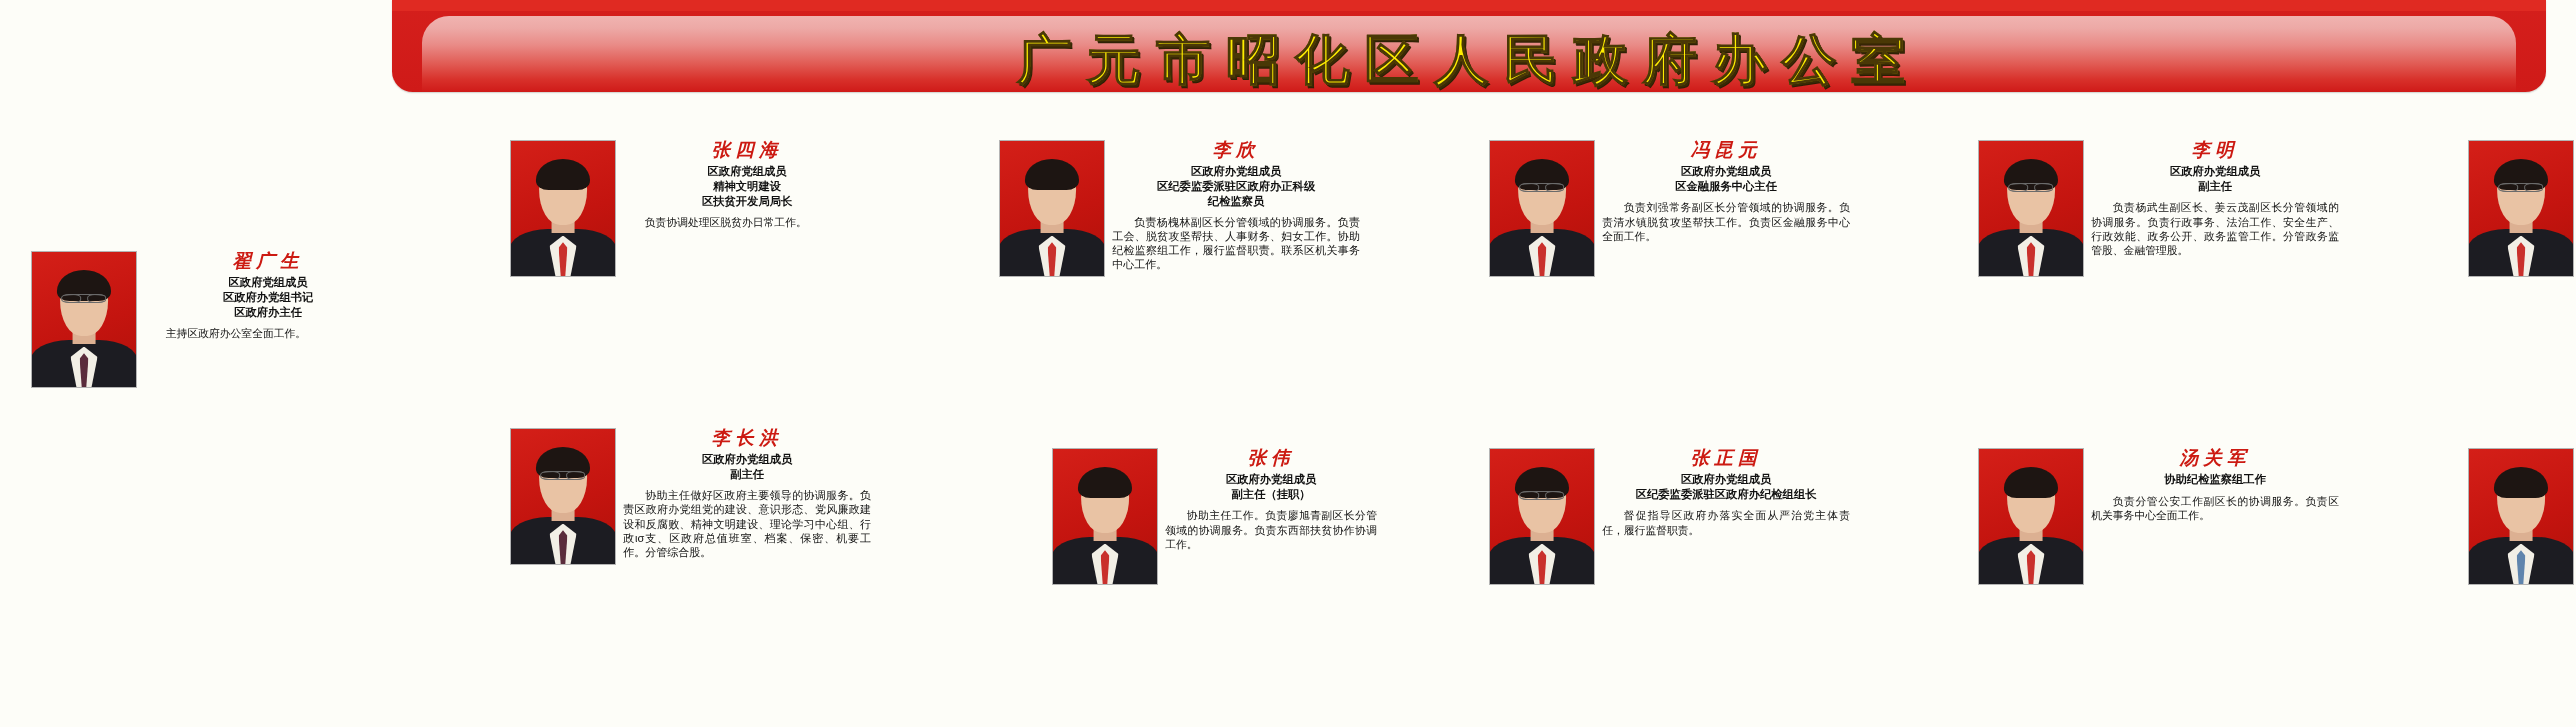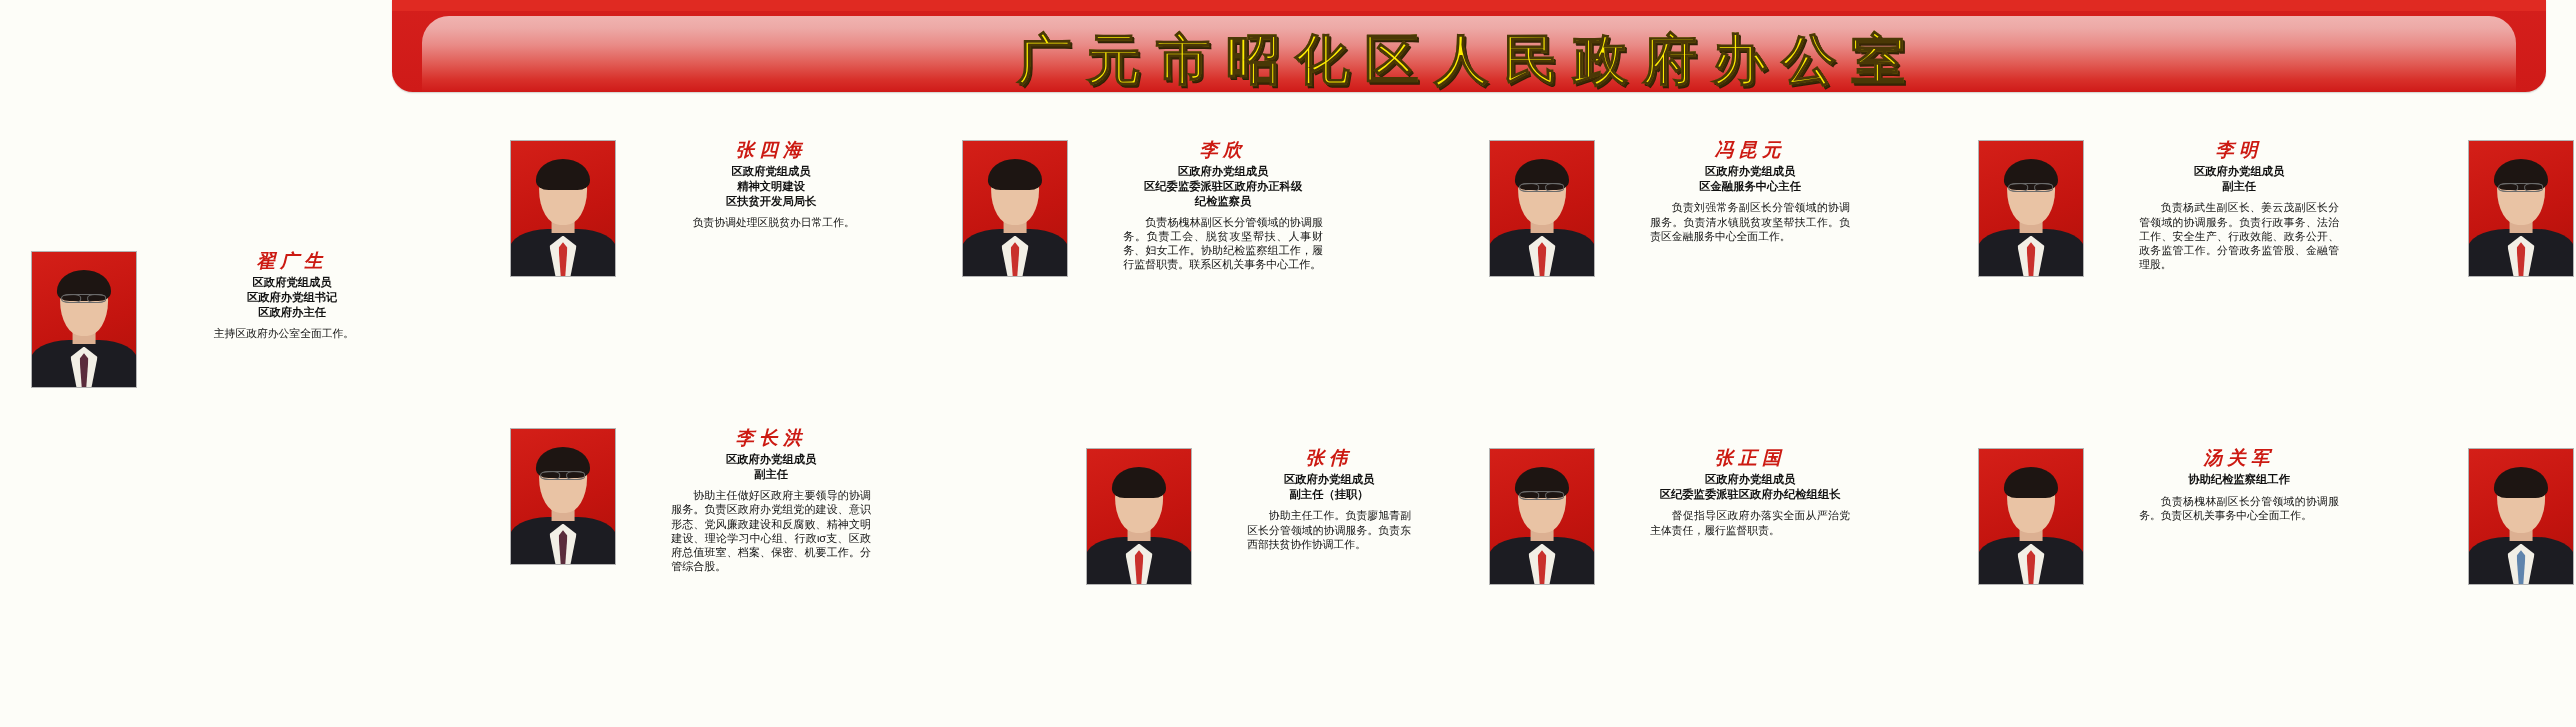--- a/index.html
+++ b/index.html
@@ -60,21 +60,21 @@
     color: #ffee00;
     text-shadow:
       2.1px 2.1px 0 #3a2a05,
       2.6px 2.6px 0 #2c1f04,
       -0.5px -0.5px 0 #6b5a0a;
     white-space: nowrap;
     -webkit-text-stroke: 1px #4a3806;
   }
 
   
-  .card { position: absolute; display: flex; gap: 48px; }
+  .card { position: absolute; display: flex; }
   .portrait {
     flex: 0 0 auto;
     background: #cc1c16;
     border: 0.5px solid #b4b4b4;
     position: relative;
     overflow: hidden;
   }
   
   .portrait .bg {
     position: absolute; inset: 0;
@@ -231,21 +231,21 @@
     <div class="name">张四海</div>
     <div class="titles">
       <div>区政府党组成员</div>
       <div>精神文明建设</div>
       <div>区扶贫开发局局长</div>
     </div>
     <div class="duty">负责协调处理区脱贫办日常工作。</div>
   </div>
 </div>
 
-<div class="card" style="left:962px; top:140px; width:361px;">
+<div class="card" style="left:999px; top:140px; width:361px;">
   <div class="portrait" style="width:106px;height:137px;">
     <div class="bg"></div>
       <div class="body"></div>
       <div class="shirt"></div>
       <div class="tie"></div>
     <div class="neck"></div>
       <div class="head"></div>
       <div class="hair"></div>
   </div>
   <div class="info">
@@ -333,21 +333,21 @@
   <div class="info">
     <div class="name">李长洪</div>
     <div class="titles">
       <div>区政府办党组成员</div>
       <div>副主任</div>
     </div>
     <div class="duty small">协助主任做好区政府主要领导的协调服务。负责区政府办党组党的建设、意识形态、党风廉政建设和反腐败、精神文明建设、理论学习中心组、行政ισ支、区政府总值班室、档案、保密、机要工作。分管综合股。</div>
   </div>
 </div>
 
-<div class="card" style="left:1050px; top:448px; width:361px;padding-left:36px;">
+<div class="card" style="left:1016px; top:448px; width:361px;padding-left:36px;">
   <div class="portrait" style="width:106px;height:137px;">
     <div class="bg"></div>
       <div class="body"></div>
       <div class="shirt"></div>
       <div class="tie"></div>
     <div class="neck"></div>
       <div class="head"></div>
       <div class="hair"></div>
   </div>
   <div class="info">
@@ -389,21 +389,21 @@
       <div class="tie"></div>
     <div class="neck"></div>
       <div class="head"></div>
       <div class="hair"></div>
   </div>
   <div class="info">
     <div class="name">汤关军</div>
     <div class="titles">
       <div>协助纪检监察组工作</div>
     </div>
-    <div class="duty">负责杨槐林副区长分管领域的协调服务。负责区机关事务中心全面工作。</div>
+    <div class="duty">负责分管公安工作副区长的协调服务。负责区机关事务中心全面工作。</div>
   </div>
 </div>
 
 <div class="card" style="left:2468px; top:448px; width:361px;">
   <div class="portrait" style="width:106px;height:137px;">
     <div class="bg"></div>
       <div class="body"></div>
       <div class="shirt"></div>
       <div class="tie blue"></div>
     <div class="neck"></div>

